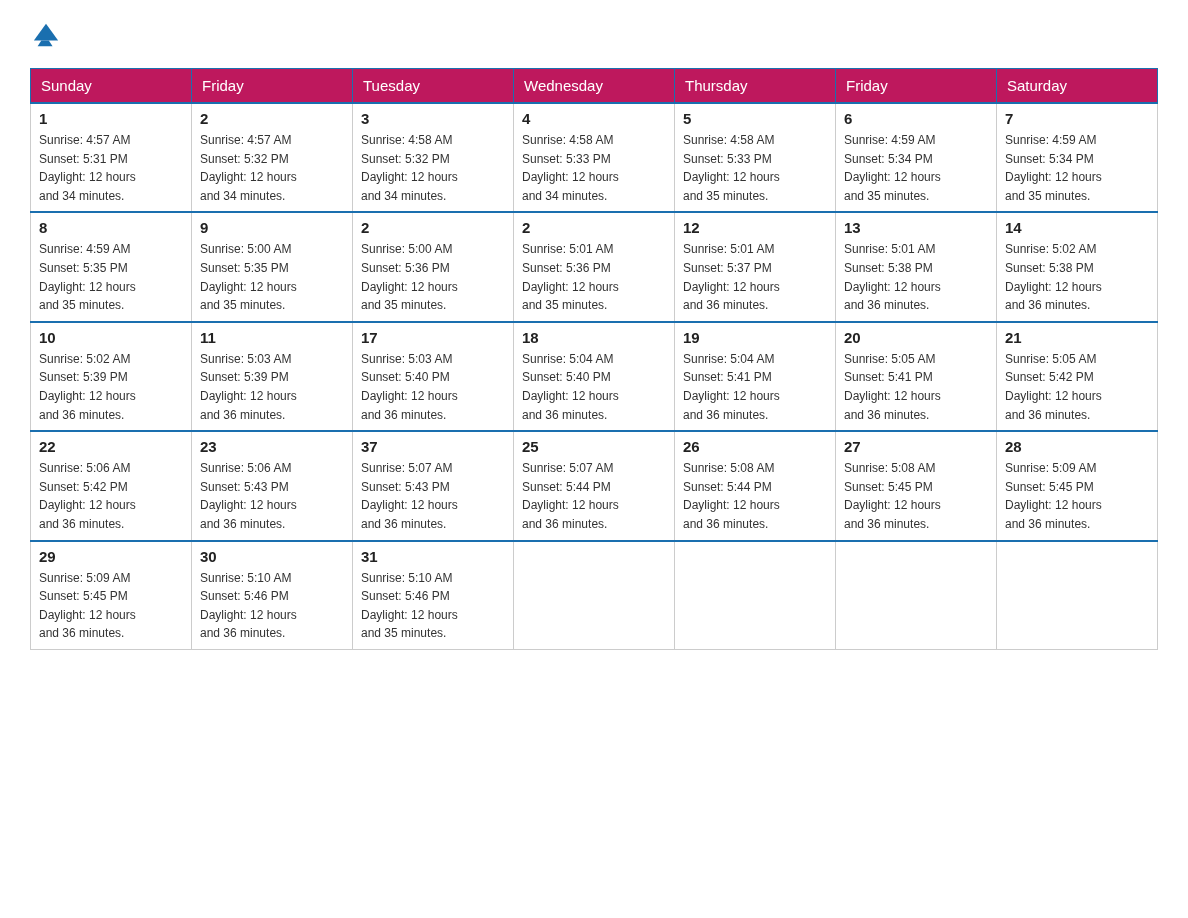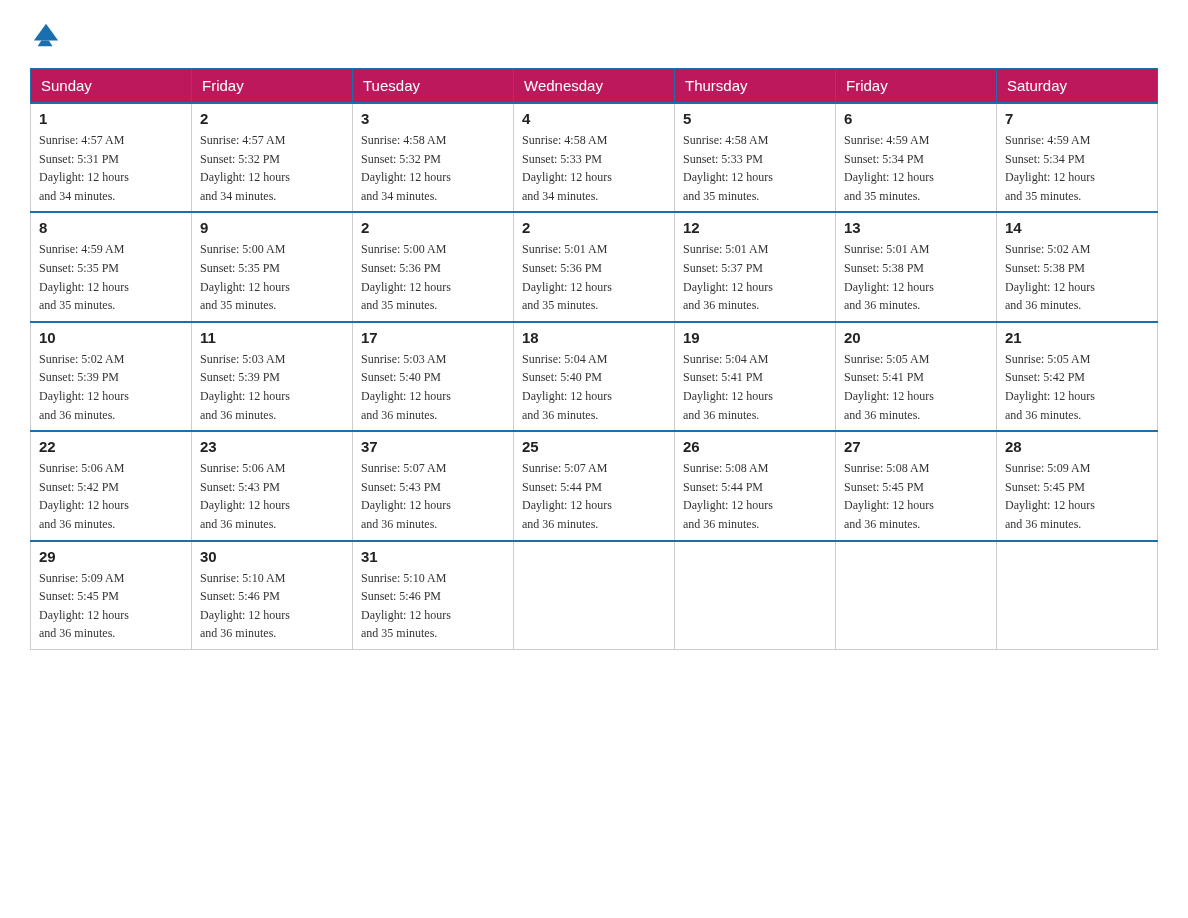--- a/index.html
+++ b/index.html
@@ -79,21 +79,20 @@
       font-size: 15px;
       font-weight: bold;
       color: #222;
       display: block;
       margin-bottom: 4px;
     }
     .day-info {
       font-size: 12px;
       color: #333;
       line-height: 1.55;
-      font-family: Liberation Serif, serif;
     }
     .empty-cell {
       background: #fff;
     }
     .calendar tbody tr:last-child {
       border-bottom: none;
       margin-left: 7px;
     }
   </style>
 </head>

